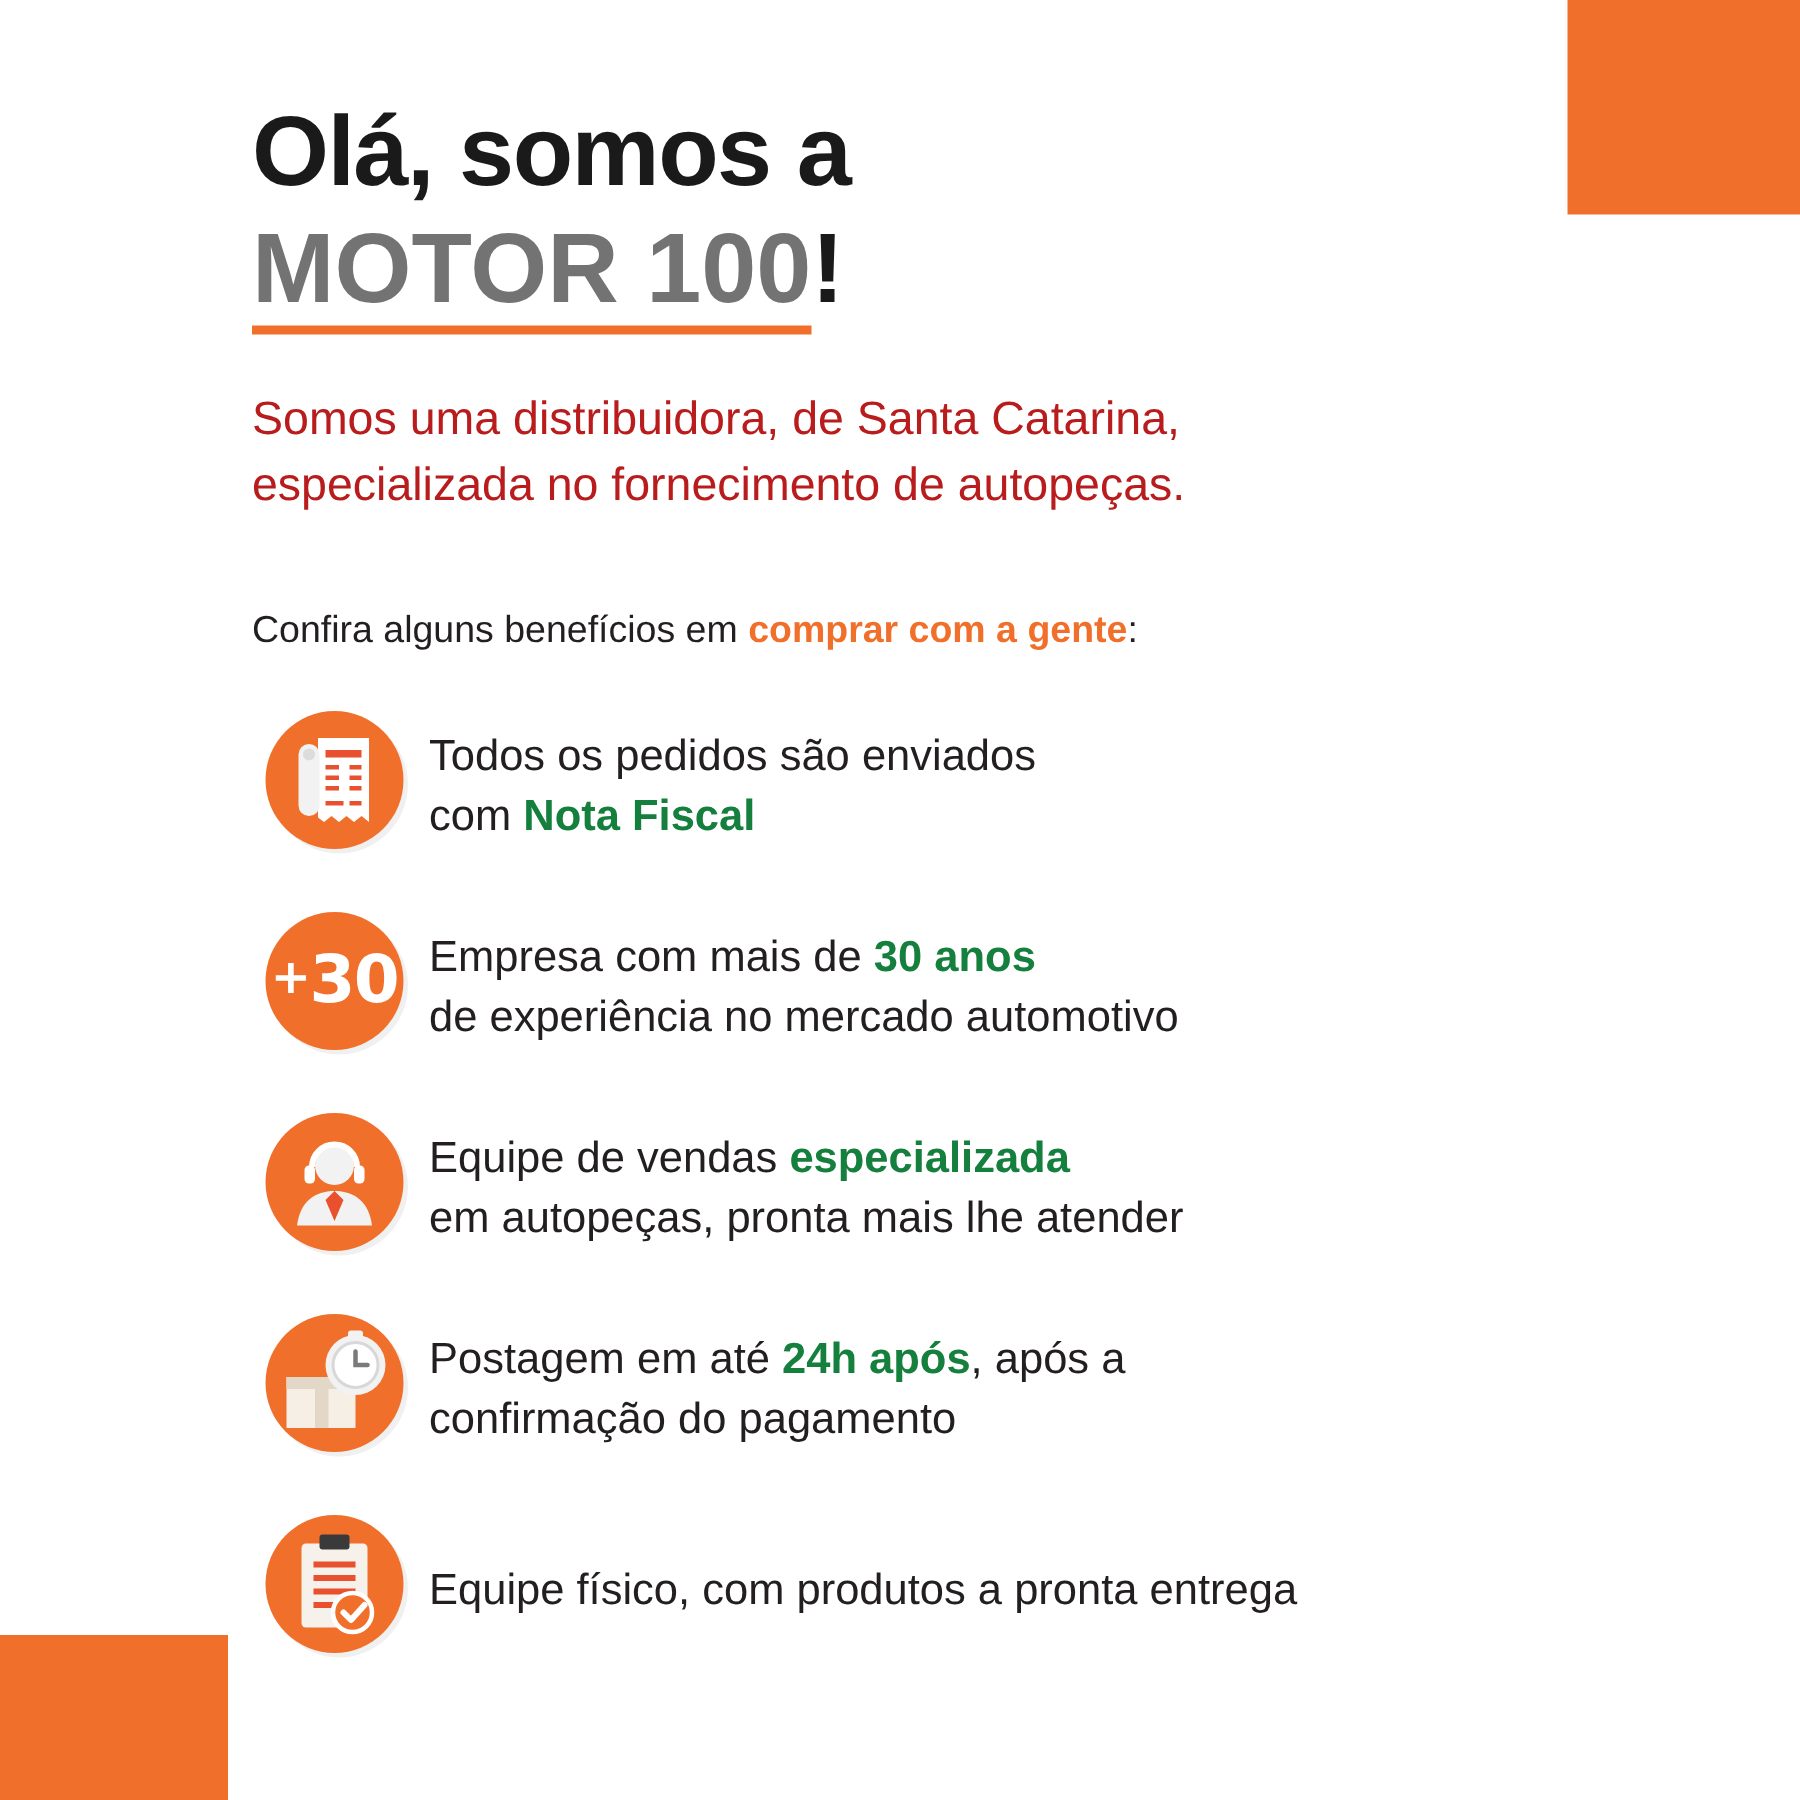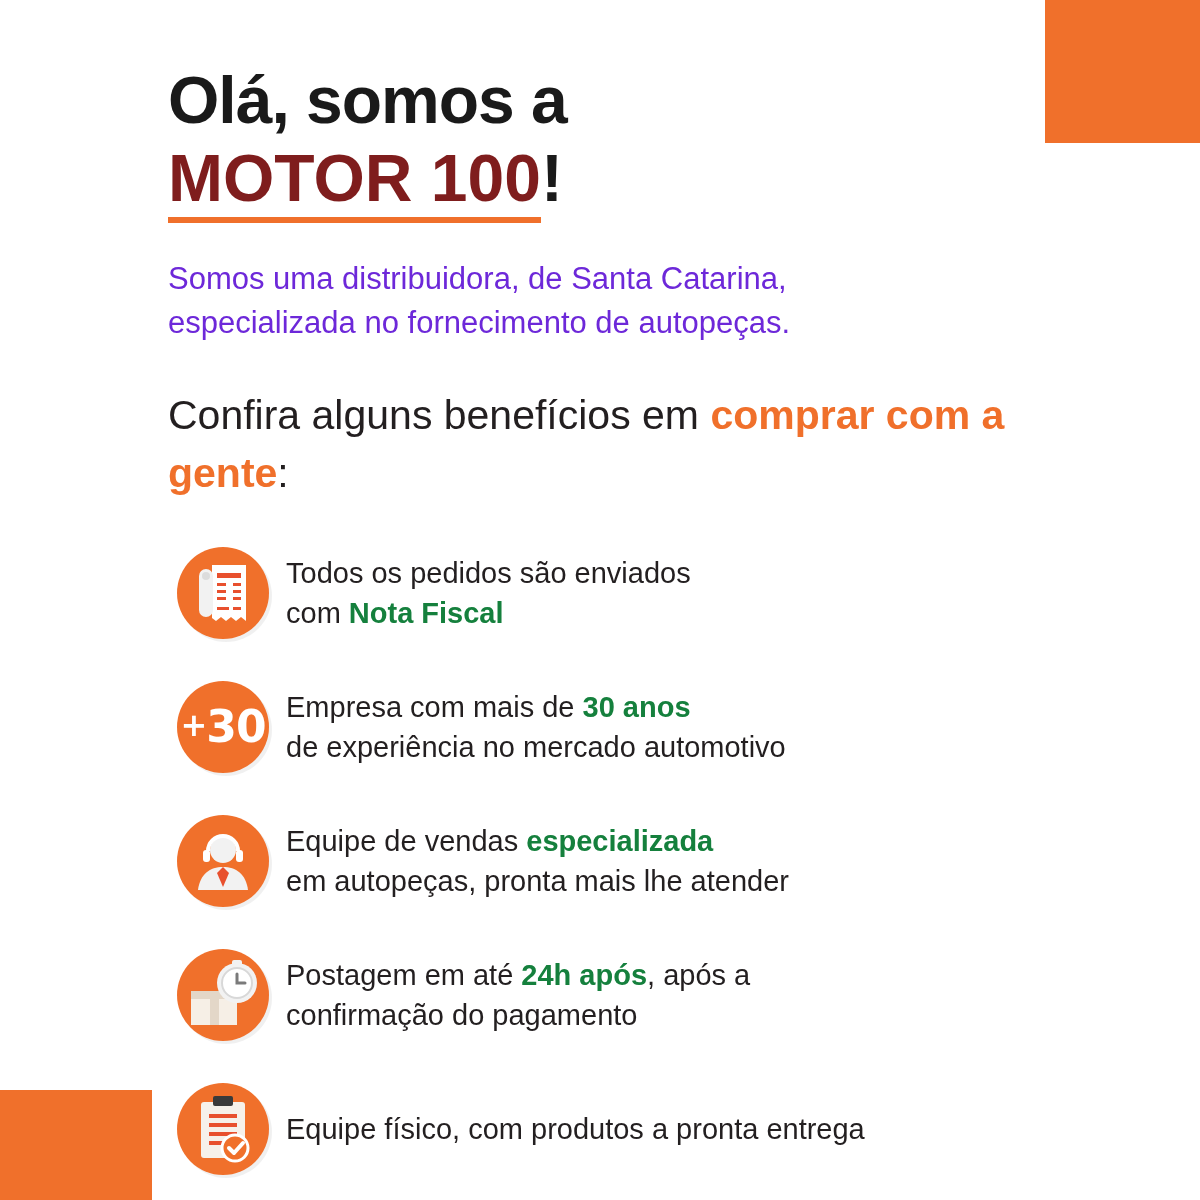--- a/index.html
+++ b/index.html
@@ -56,39 +56,39 @@
   .headline-2 {
     font-size: 66px;
     font-weight: bold;
     color: #1a1a1a;
     letter-spacing: 0px;
     line-height: 1.15;
     margin: 0;
     padding-top: 6px;
   }
   .headline-2 .brand {
-    color: #7f1d1d;
+    color: #737373;
     border-bottom: 6px solid #f0702b;
     padding-bottom: 2px;
   }
   .headline-2 .bang {
     color: #1a1a1a;
   }
 
   .intro {
     margin-top: 40px;
     font-size: 31px;
-    color: #6d28d9;
+    color: #b91c1c;
     line-height: 1.42;
     max-width: 820px;
   }
 
   .benefits-lead {
-    margin-top: 42px;
-    font-size: 41px;
+    margin-top: 58px;
+    font-size: 25px;
     color: #231f20;
     line-height: 1.4;
   }
   .benefits-lead .hl {
     color: #f0702b;
     font-weight: bold;
   }
 
   .benefit-list {
     margin-top: 36px;
@@ -97,21 +97,21 @@
     display: flex;
     align-items: center;
     margin-bottom: 34px;
     min-height: 100px;
   }
   .benefit .icon-wrap {
     width: 110px;
     min-width: 110px;
     height: 100px;
     display: flex;
-    align-items: center;
+    align-items: flex-start;
     justify-content: center;
   }
   .benefit .btext {
     font-size: 29px;
     color: #231f20;
     line-height: 1.38;
     padding-left: 8px;
   }
   .benefit .btext .hl {
     color: #15803d;

